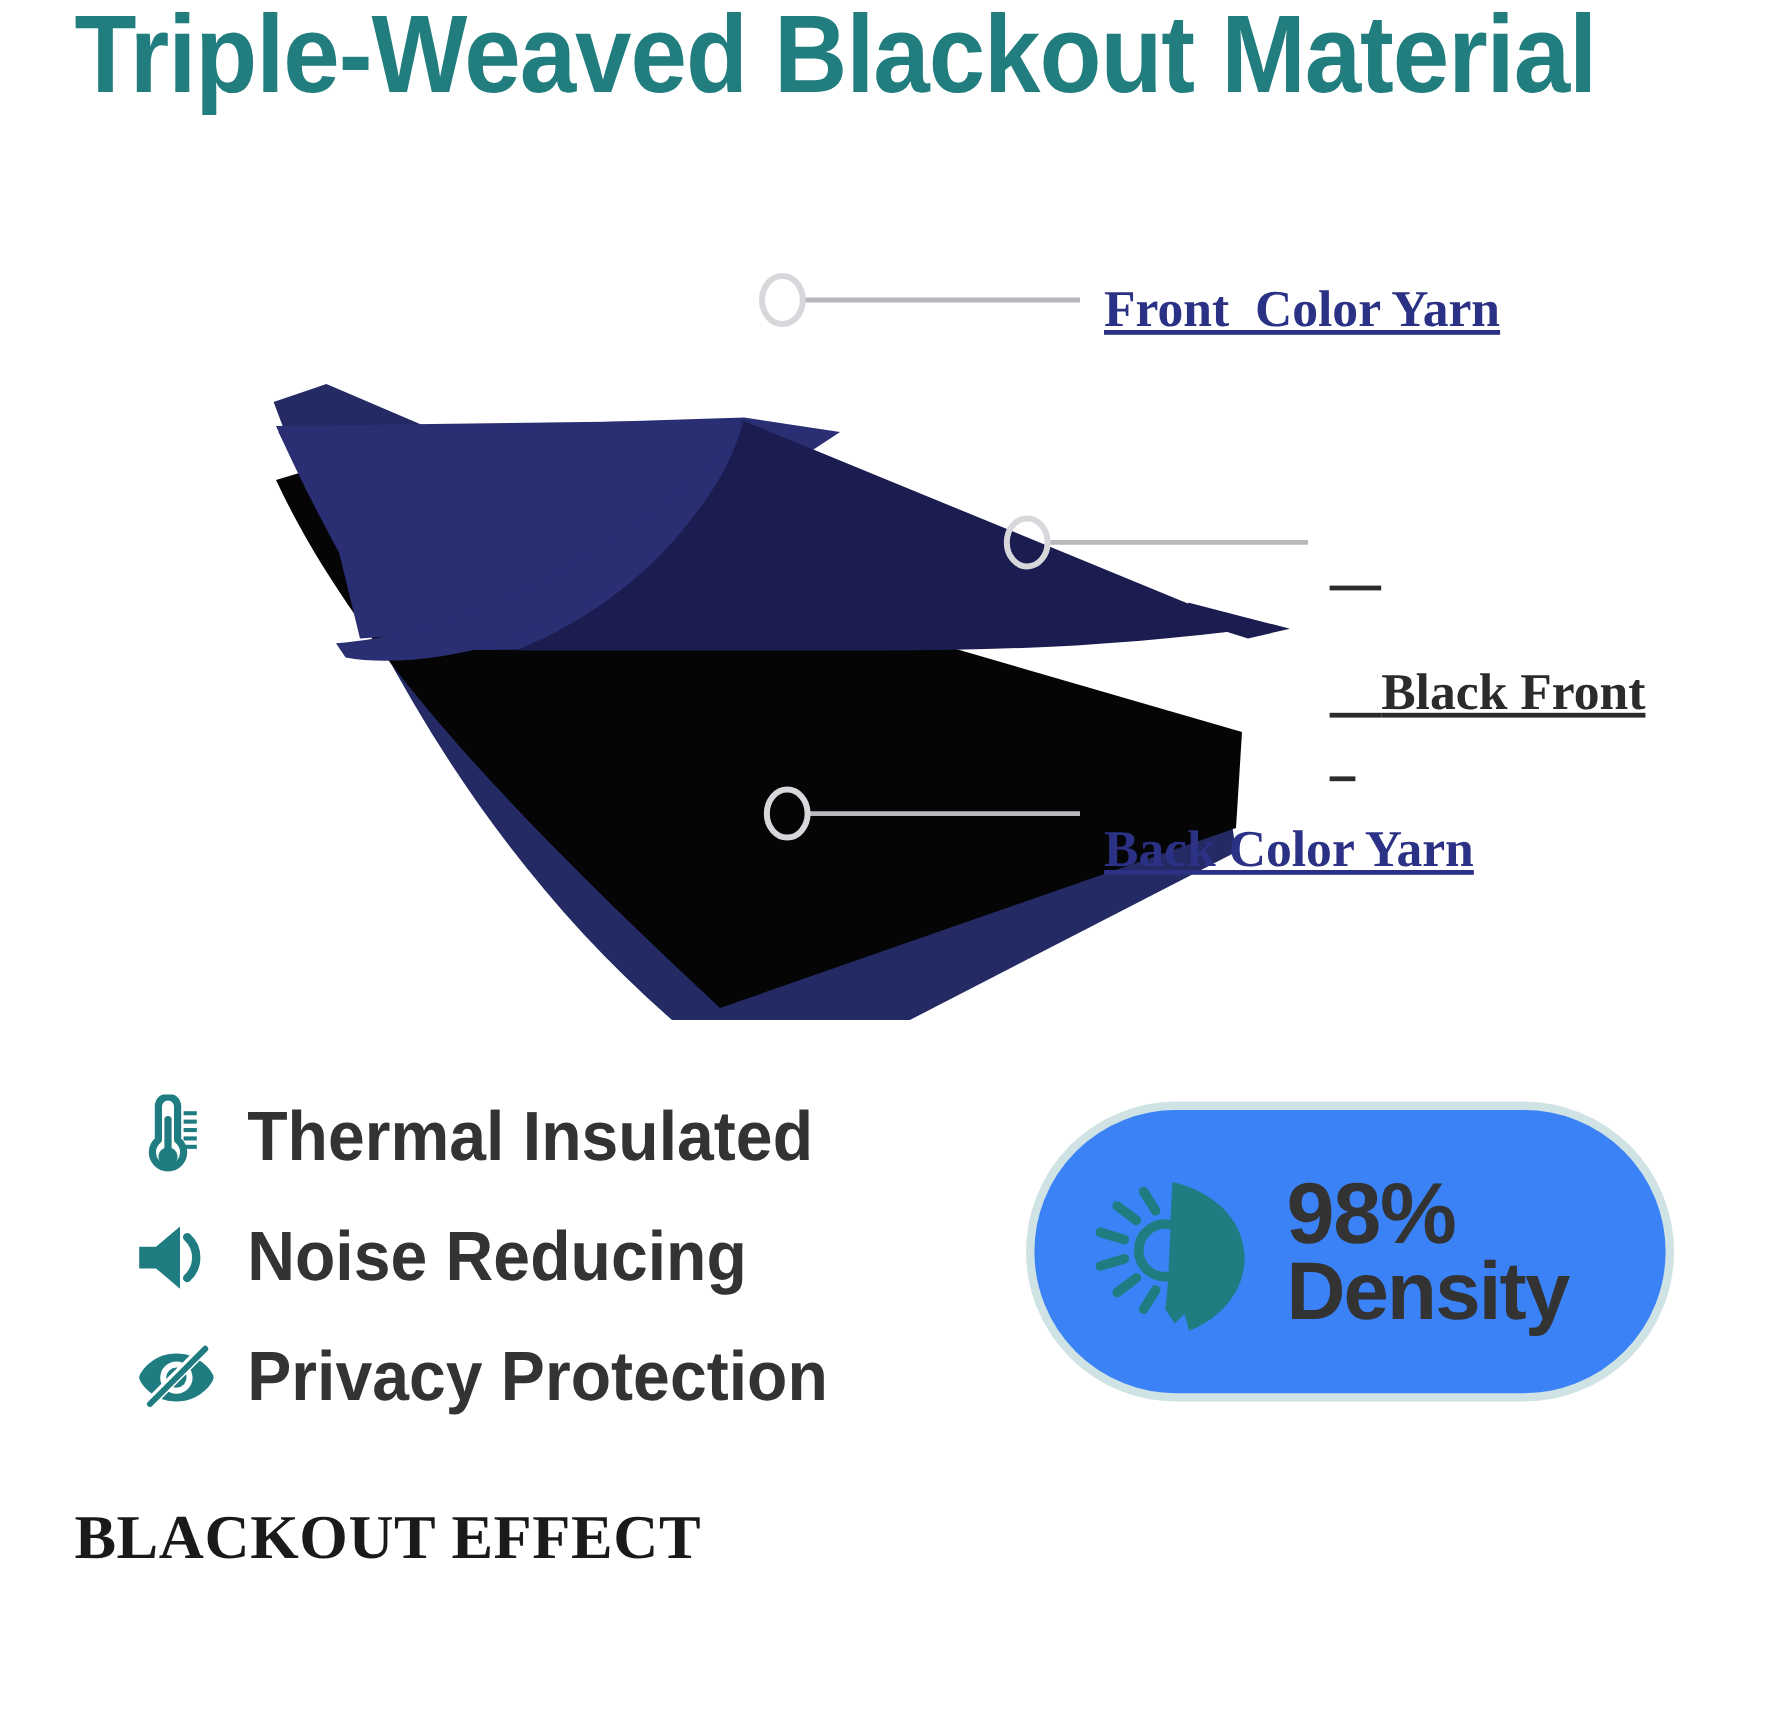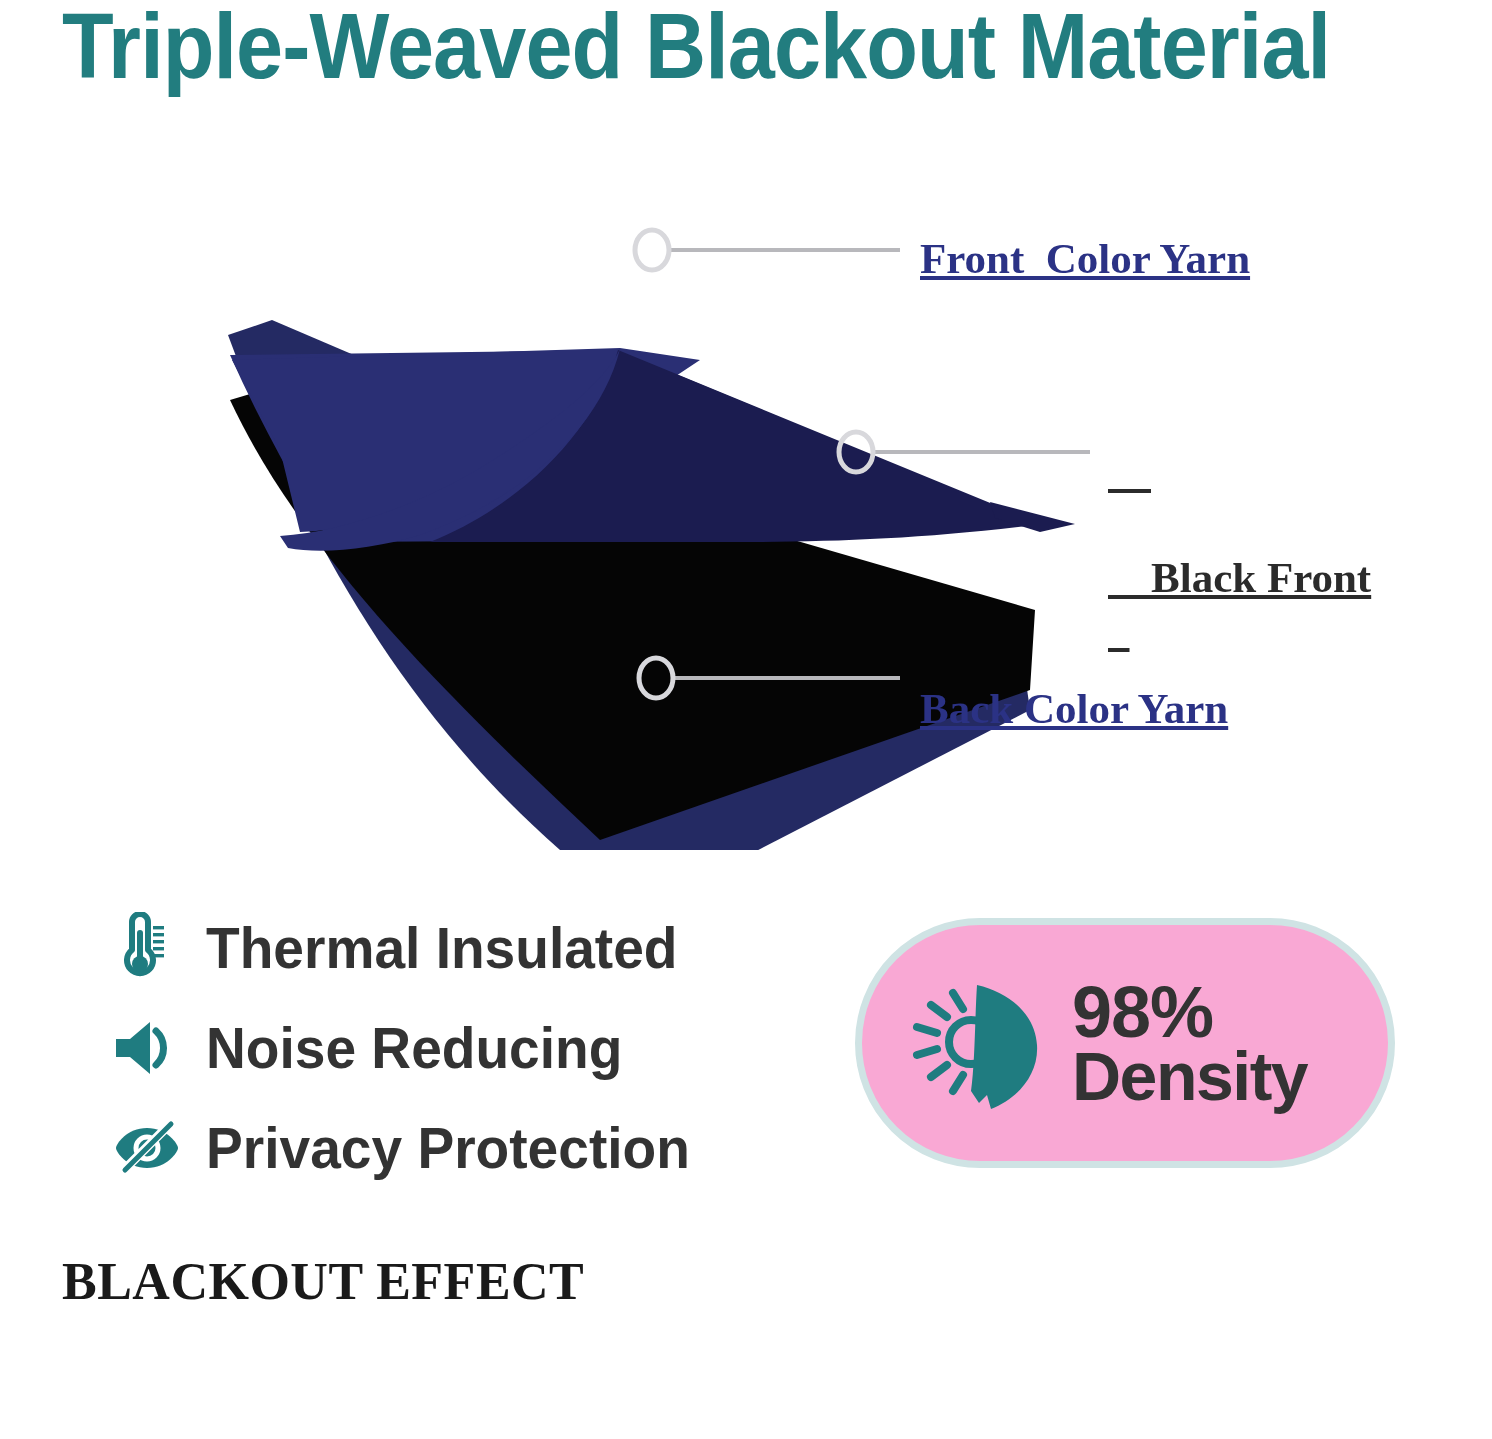--- a/index.html
+++ b/index.html
@@ -98,21 +98,21 @@
     position: absolute;
     left: 855px;
     top: 918px;
     width: 540px;
     height: 250px;
     border: 7px solid #cfe3e4;
     border-radius: 125px;
     box-sizing: border-box;
     display: flex;
     align-items: center;
-    background: #f9a8d4;
+    background: #3b82f6;
   }
   .badge-icon {
     flex: 0 0 210px;
     display: flex;
     align-items: center;
     justify-content: center;
     padding-left: 18px;
     box-sizing: border-box;
   }
   .badge-text {

